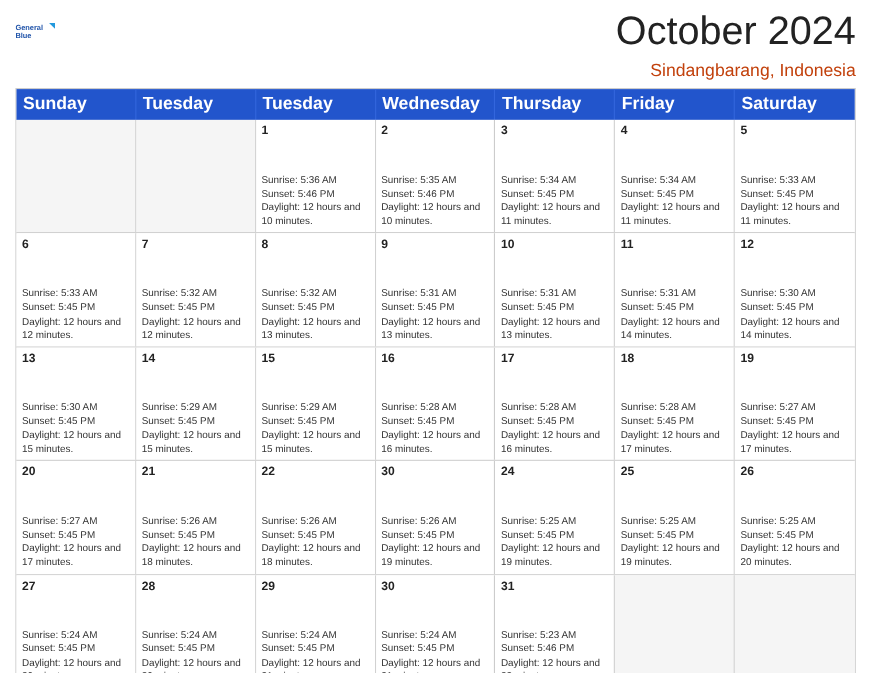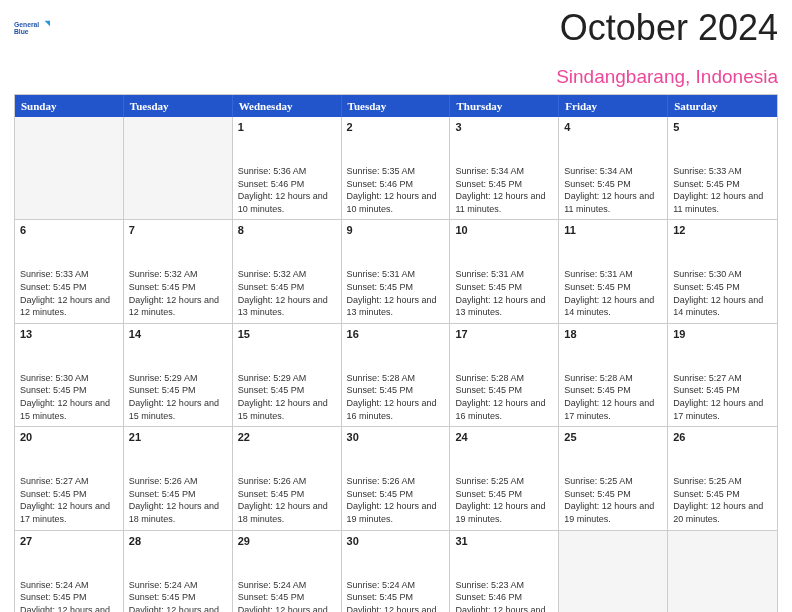--- a/index.html
+++ b/index.html
@@ -32,42 +32,41 @@
     .header-right {
       text-align: right;
     }
     .month-title {
       font-size: 36px;
       font-weight: 300;
       color: #222;
       line-height: 1;
     }
     .location {
-      font-size: 19px;
-      color: #ec4899;
-      margin-top: 20px;
+      font-size: 16px;
+      color: #c2410c;
+      margin-top: 10px;
     }
     .calendar {
       flex: 1;
       display: flex;
       flex-direction: column;
       border: 1px solid #ccc;
     }
     .cal-header {
       display: grid;
       grid-template-columns: repeat(7, 1fr);
       background: #2255cc;
     }
     .cal-header-cell {
       color: #fff;
-      font-size: 11px;
+      font-size: 16px;
       font-weight: bold;
       padding: 5px 6px;
       border-right: 1px solid #3366dd;
-      font-family: Liberation Serif, serif;
     }
     .cal-header-cell:last-child { border-right: none; }
     .cal-body {
       flex: 1;
       display: flex;
       flex-direction: column;
     }
     .cal-row {
       display: grid;
       grid-template-columns: repeat(7, 1fr);
@@ -115,22 +114,22 @@
     <div class="header-right">
       <div class="month-title">October 2024</div>
       <div class="location">Sindangbarang, Indonesia</div>
     </div>
   </div>
 
   <div class="calendar">
     <div class="cal-header" id="cal-header">
         <div class="cal-header-cell">Sunday</div>
         <div class="cal-header-cell">Tuesday</div>
+        <div class="cal-header-cell">Tuesday</div>
         <div class="cal-header-cell">Wednesday</div>
-        <div class="cal-header-cell">Tuesday</div>
         <div class="cal-header-cell">Thursday</div>
         <div class="cal-header-cell">Friday</div>
         <div class="cal-header-cell">Saturday</div>
       </div>
     <div class="cal-body" id="cal-body">
         <div class="cal-row">
           <div class="cal-cell empty"></div>
           <div class="cal-cell empty"></div>
           <div class="cal-cell">
             <div class="day-number">1</div>

